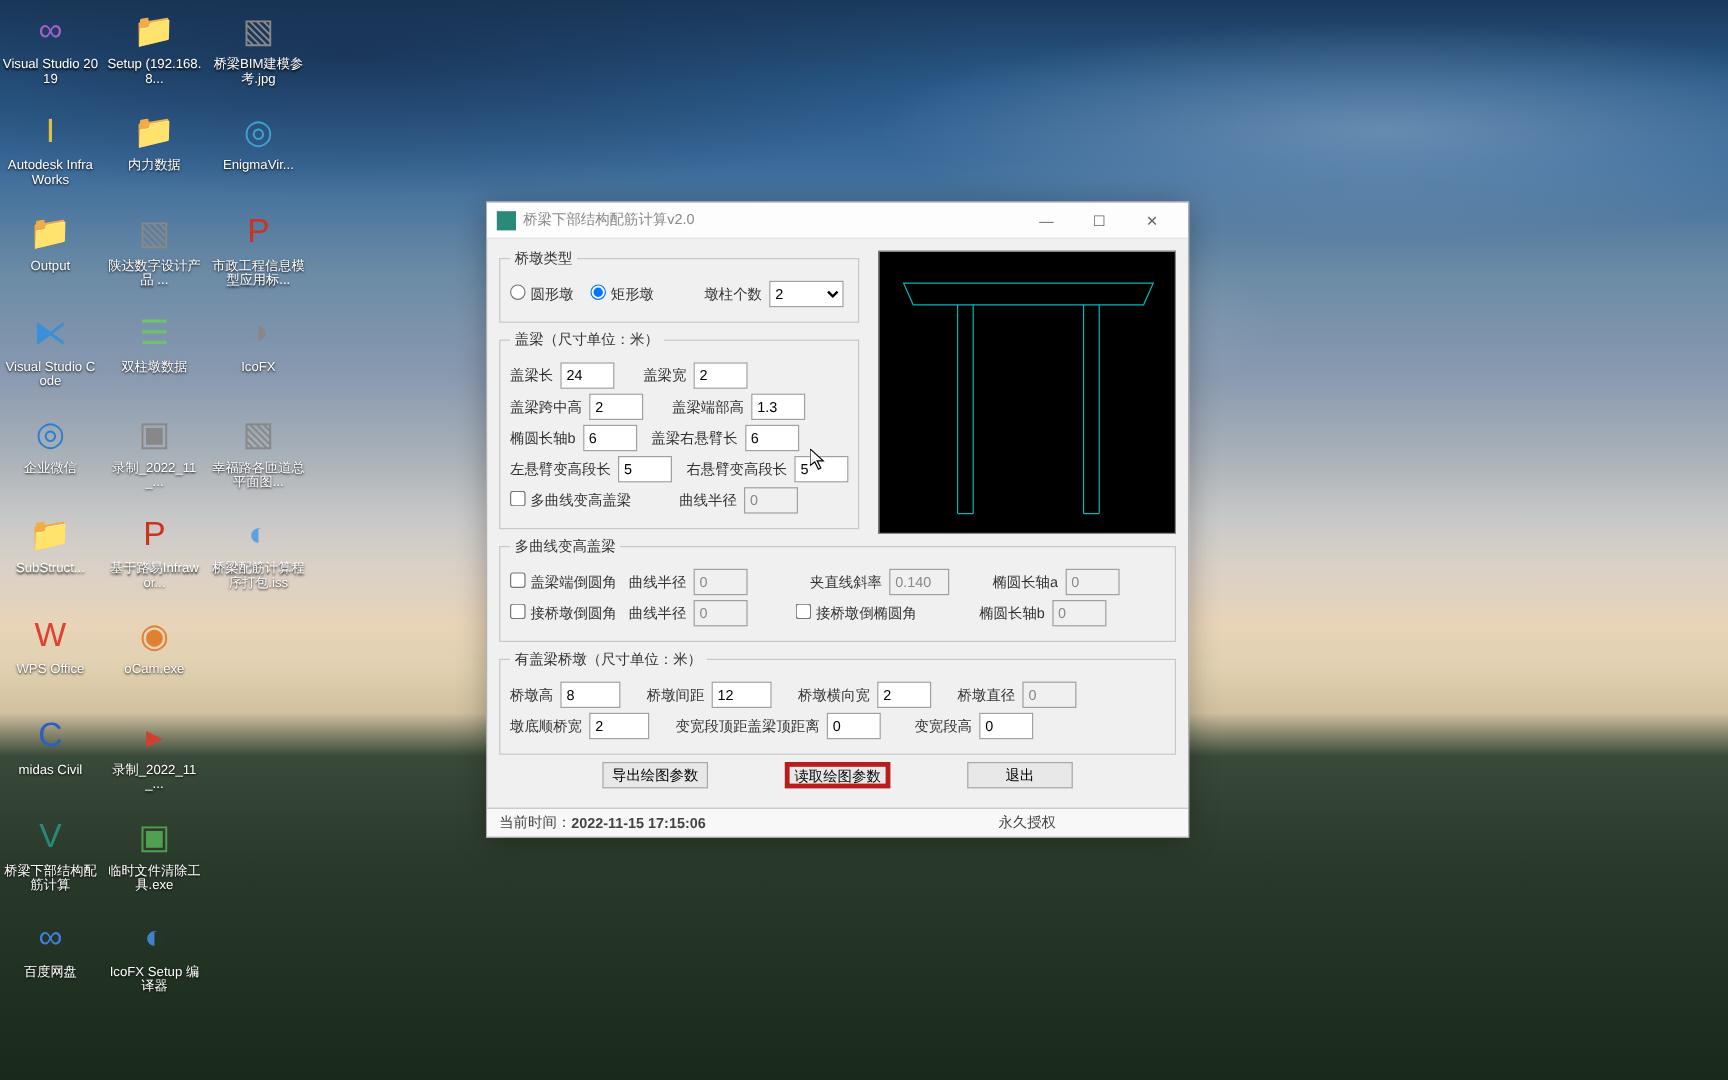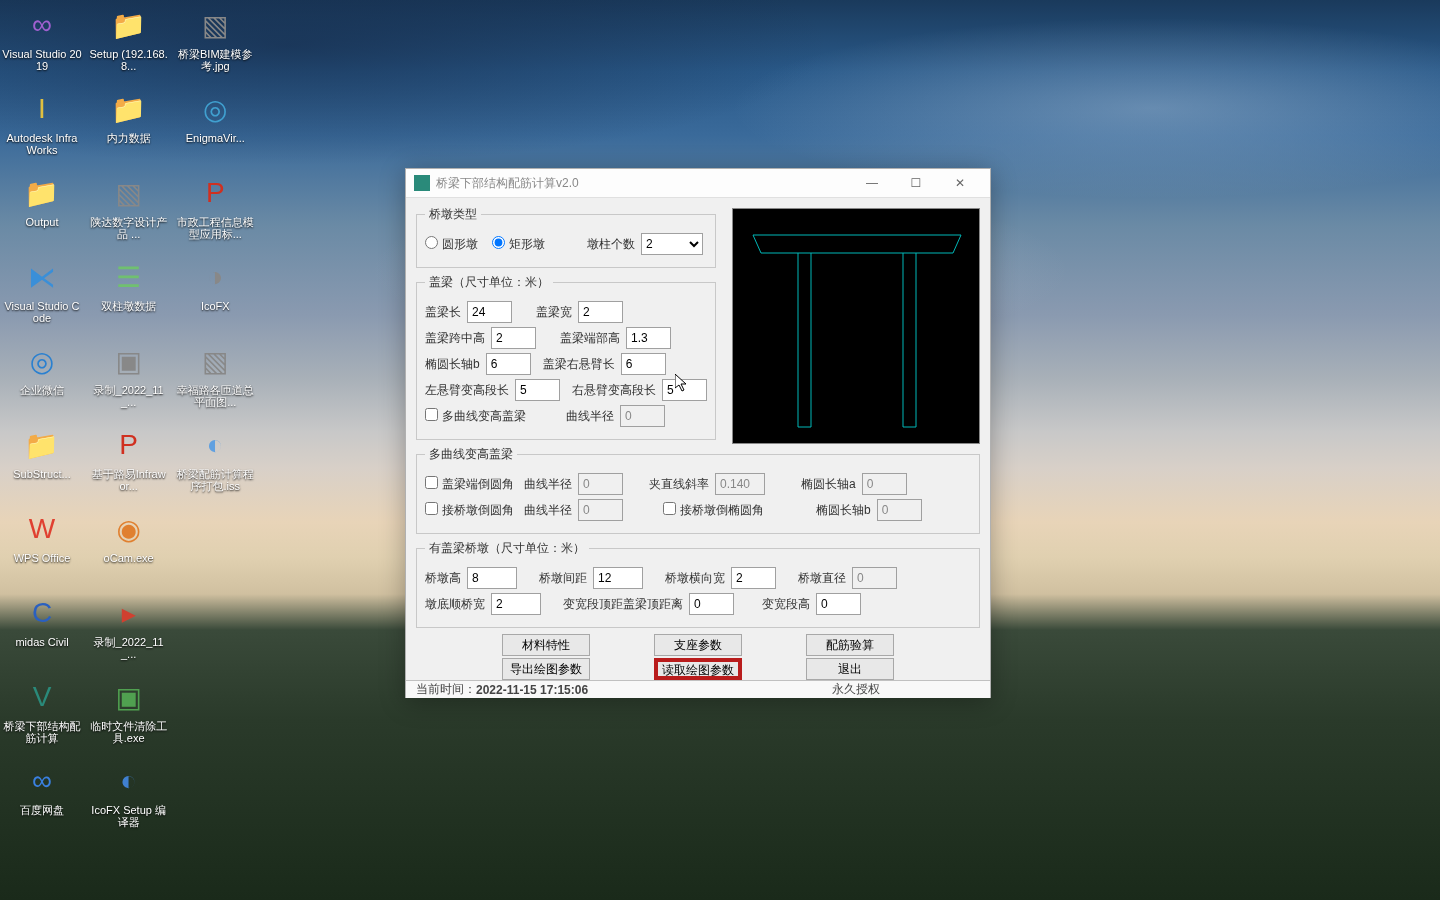--- a/index.html
+++ b/index.html
@@ -264,21 +264,21 @@
 
       <fieldset>
         <legend>多曲线变高盖梁</legend>
         <div class="row">
           <label>
               <input type="checkbox" style="">
               <span>盖梁端倒圆角</span>
             </label>
           <span class="lbl2" style="margin-left:4px">曲线半径</span>
           <input type="text" class="w45" disabled="" value="0" style="">
-          <span class="lbl2" style="margin-left:20px">夹直线斜率</span>
+          <span class="lbl2" style="margin-left:46px">夹直线斜率</span>
           <input type="text" class="w50" disabled="" value="0.140" style="">
           <span class="lbl2" style="margin-left:30px">椭圆长轴a</span>
           <input type="text" class="w45" disabled="" value="0" style="">
         </div>
         <div class="row">
           <label>
               <input type="checkbox" style="">
               <span>接桥墩倒圆角</span>
             </label>
           <span class="lbl2" style="margin-left:4px">曲线半径</span>
@@ -307,25 +307,20 @@
         <div class="row">
           <span class="lbl2">墩底顺桥宽</span>
           <input type="text" class="w50" value="2" style="">
           <span class="lbl2" style="margin-left:16px">变宽段顶距盖梁顶距离</span>
           <input type="text" class="w45" value="0" style="">
           <span class="lbl2" style="margin-left:22px">变宽段高</span>
           <input type="text" class="w45" value="0" style="">
         </div>
       </fieldset>
 
-      <div class="btnrow">
-        <button class="app">材料特性</button>
-        <button class="app">支座参数</button>
-        <button class="app">配筋验算</button>
-      </div>
       <div class="btnrow" style="margin-top:2px">
         <button class="app">导出绘图参数</button>
         <button class="app" style="border:4px solid #b91c1c">读取绘图参数</button>
         <button class="app">退出</button>
       </div>
 
     </div>
 
     <div class="statusbar">
       <span>当前时间：</span>

